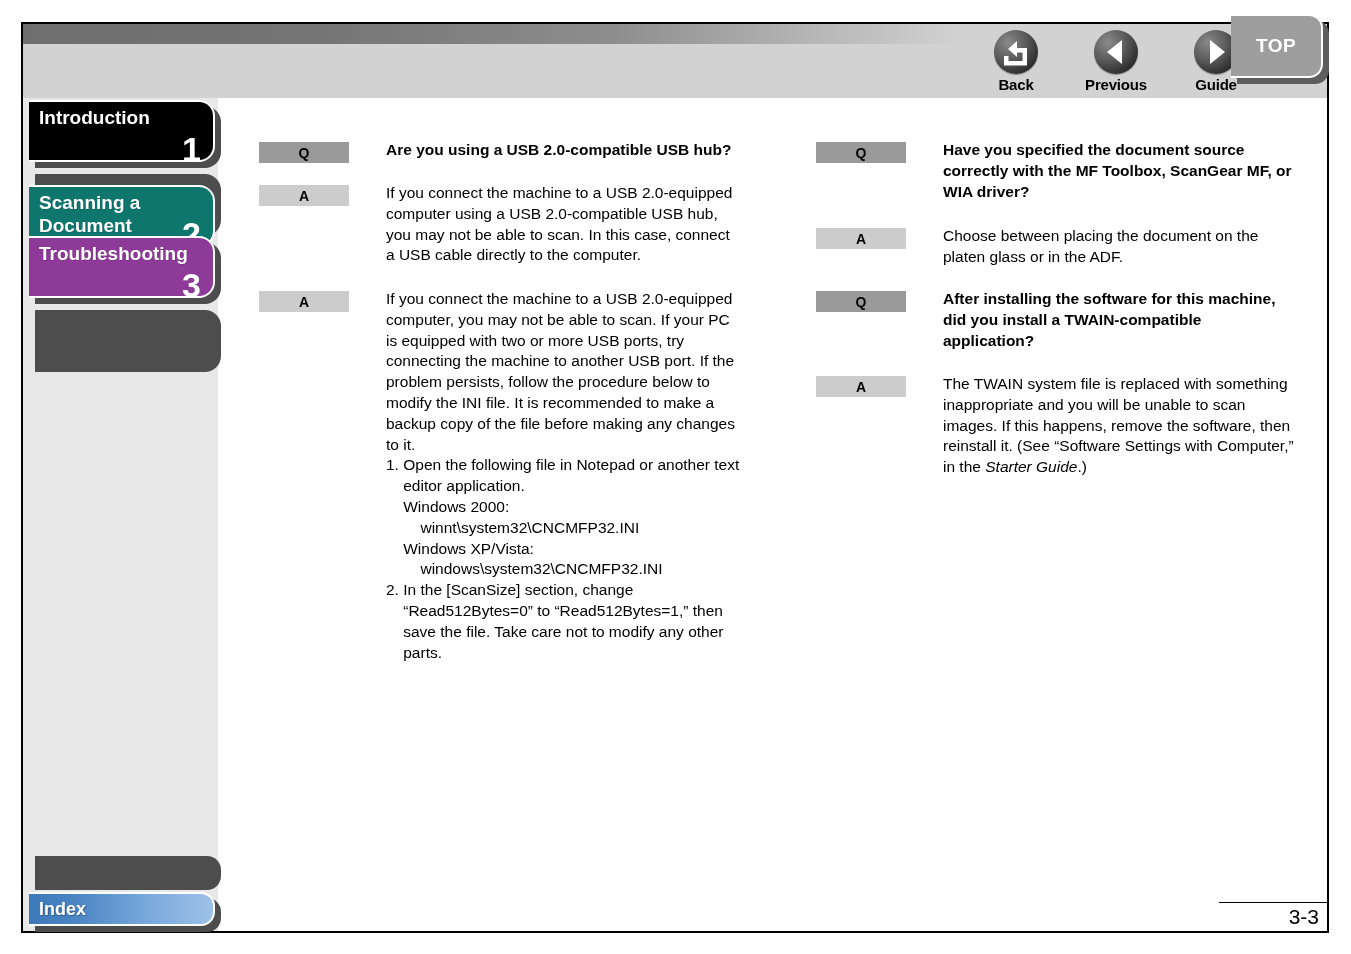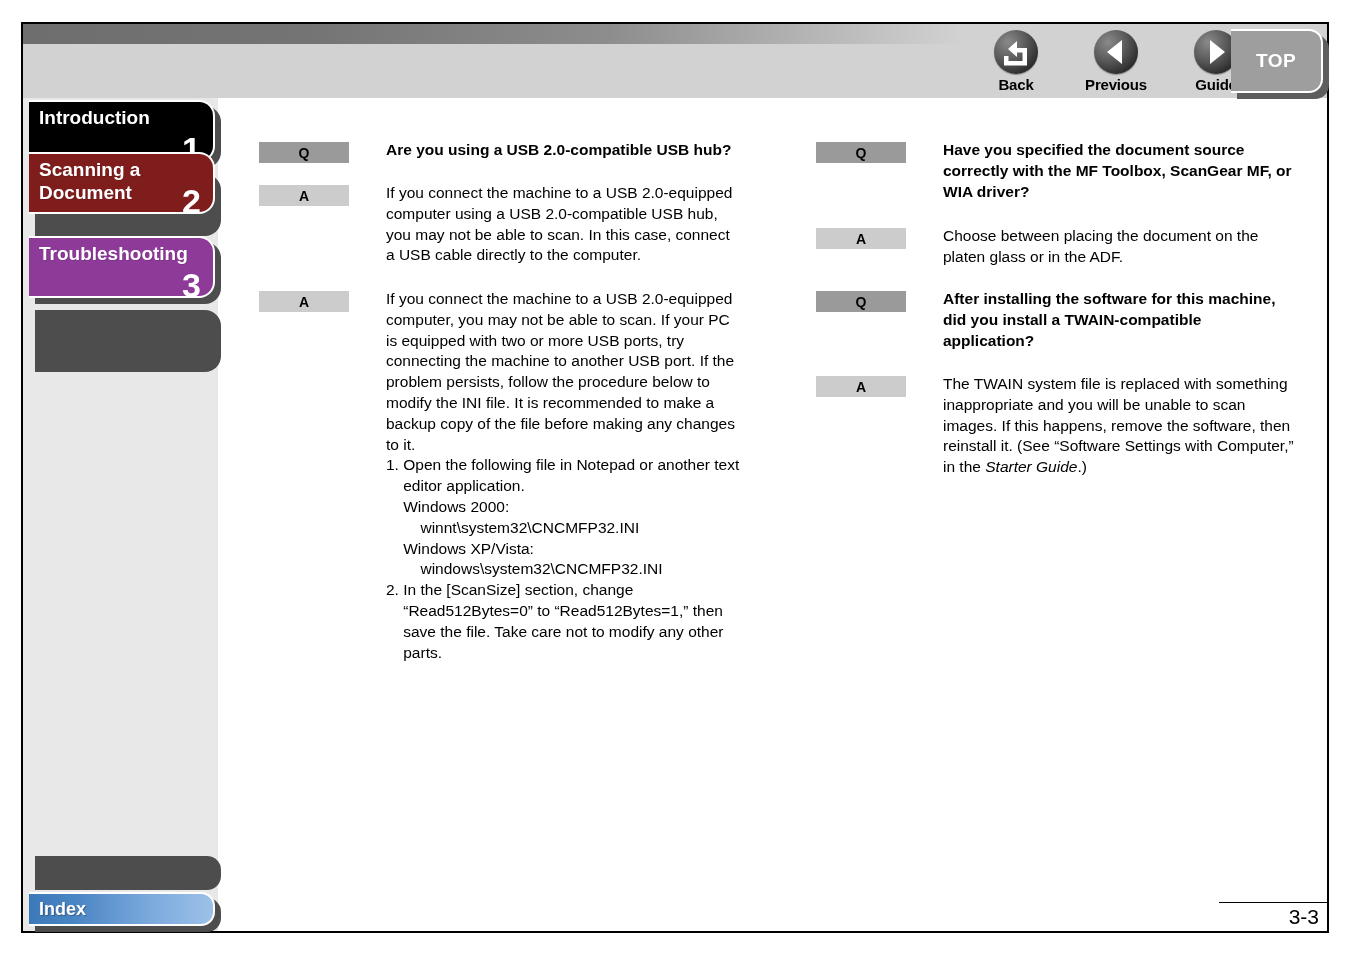--- a/index.html
+++ b/index.html
@@ -80,21 +80,21 @@
     color: #000;
     margin-top: 2px;
     line-height: 18px;
     letter-spacing: -0.2px;
   }
 
   
   .topbtn-wrap {
     position: absolute;
     left: 1231px;
-    top: 29px;
+    top: 14px;
     width: 96px;
     height: 68px;
     cursor: pointer;
   }
   .topbtn-shadow {
     position: absolute;
     left: 6px; top: 6px;
     width: 92px; height: 64px;
     background: #5d5d5d;
     border-radius: 0 14px 14px 0;
@@ -297,21 +297,21 @@
     </div>
   </div>
 
   <div class="sidebar" id="sidebar">
       <div class="tab-shadow" style="top: 8px; height: 62px;"></div>
       <div class="tab" style="top: 2px; height: 62px; background: #000000;">
         <div class="tab-label" style="white-space: pre-line;">Introduction</div>
         <div class="tab-num">1</div>
       </div>
       <div class="tab-shadow" style="top: 76px; height: 62px;"></div>
-      <div class="tab" style="top: 54px; height: 62px; background: #7f1d1d;">
+      <div class="tab" style="top: 87px; height: 62px; background: #0f766e;">
         <div class="tab-label" style="white-space: pre-line;">Scanning a
 Document</div>
         <div class="tab-num">2</div>
       </div>
       <div class="tab-shadow" style="top: 144px; height: 62px;"></div>
       <div class="tab" style="top: 138px; height: 62px; background: rgb(142, 58, 153);">
         <div class="tab-label" style="white-space: pre-line;">Troubleshooting</div>
         <div class="tab-num">3</div>
       </div>
       <div class="tab-shadow" style="top: 212px; height: 62px;"></div>

